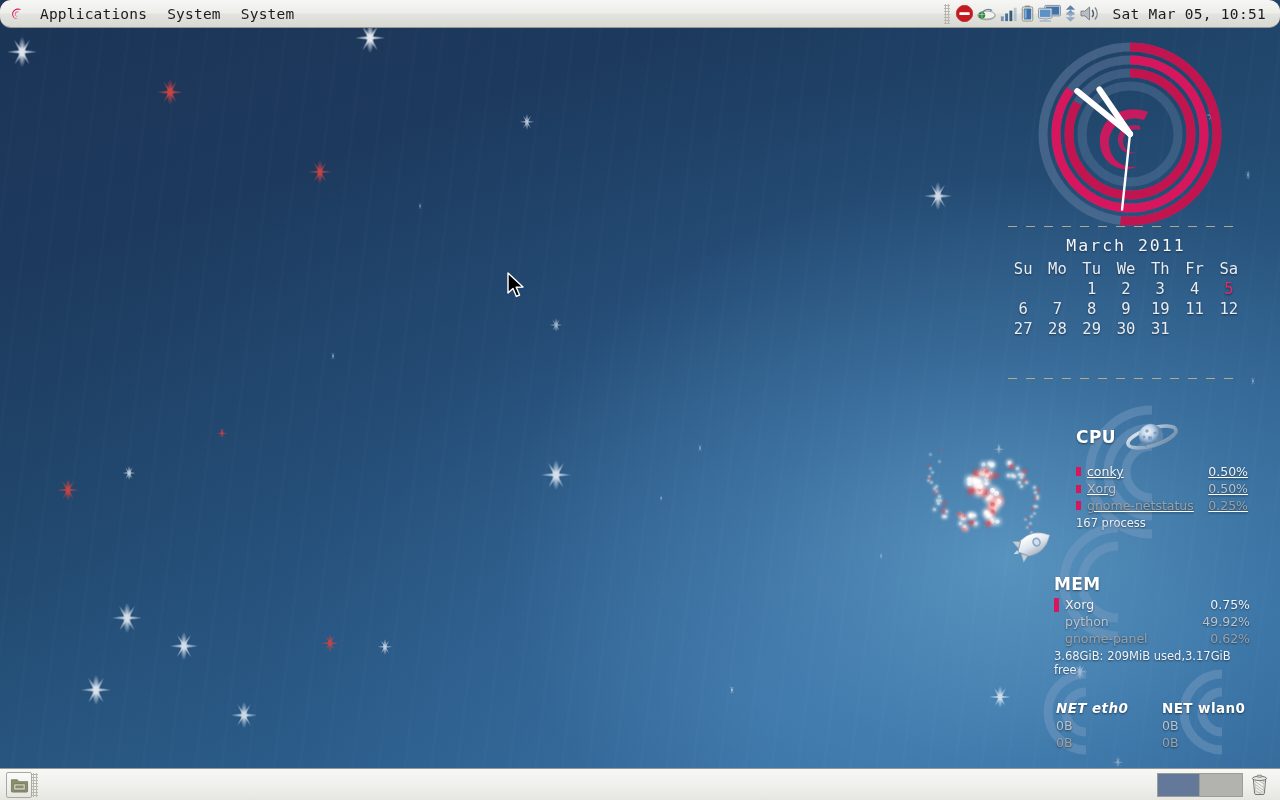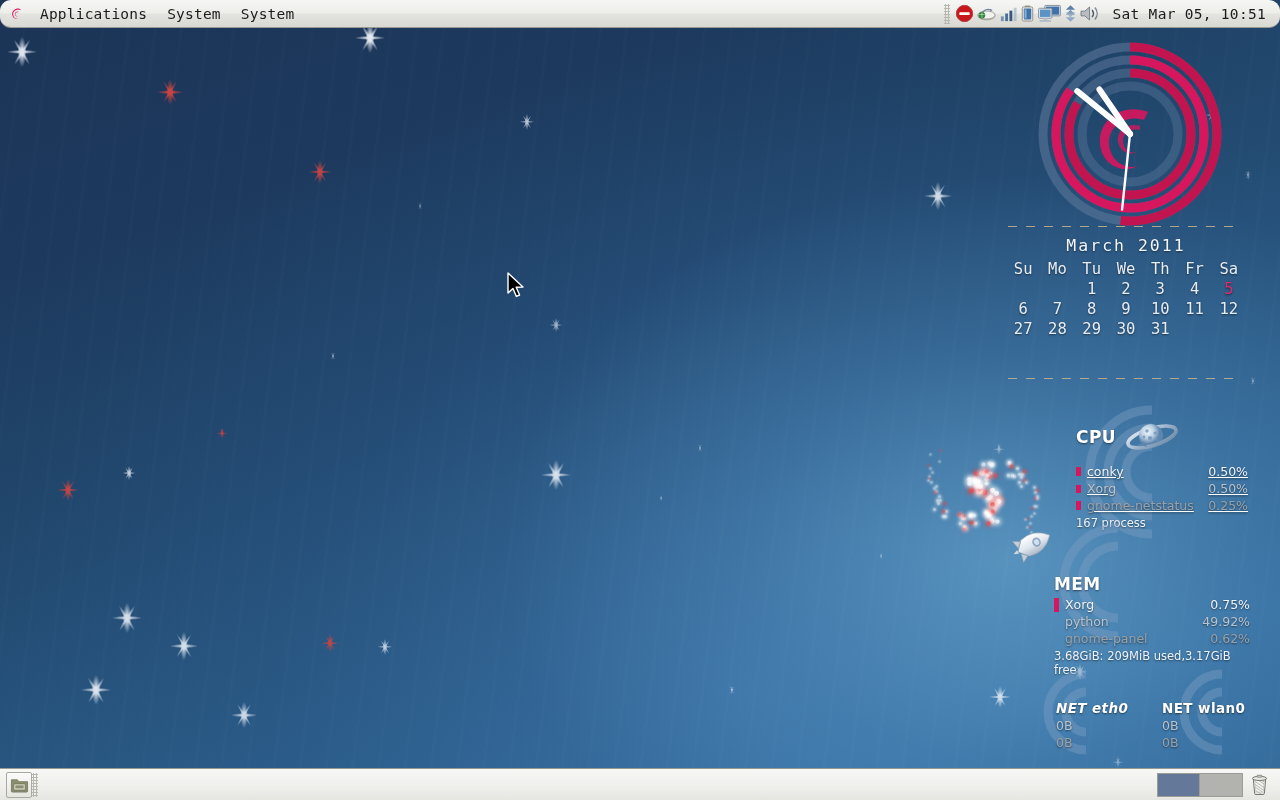--- a/index.html
+++ b/index.html
@@ -581,21 +581,21 @@
             <td>2</td>
             <td>3</td>
             <td>4</td>
             <td class="today">5</td>
           </tr>
           <tr>
             <td>6</td>
             <td>7</td>
             <td>8</td>
             <td>9</td>
-            <td>10</td>
+            <td>19</td>
             <td>11</td>
             <td>12</td>
           </tr>
           <tr>
             <td>27</td>
             <td>28</td>
             <td>29</td>
             <td>30</td>
             <td>31</td>
             <td class="blank"></td>

